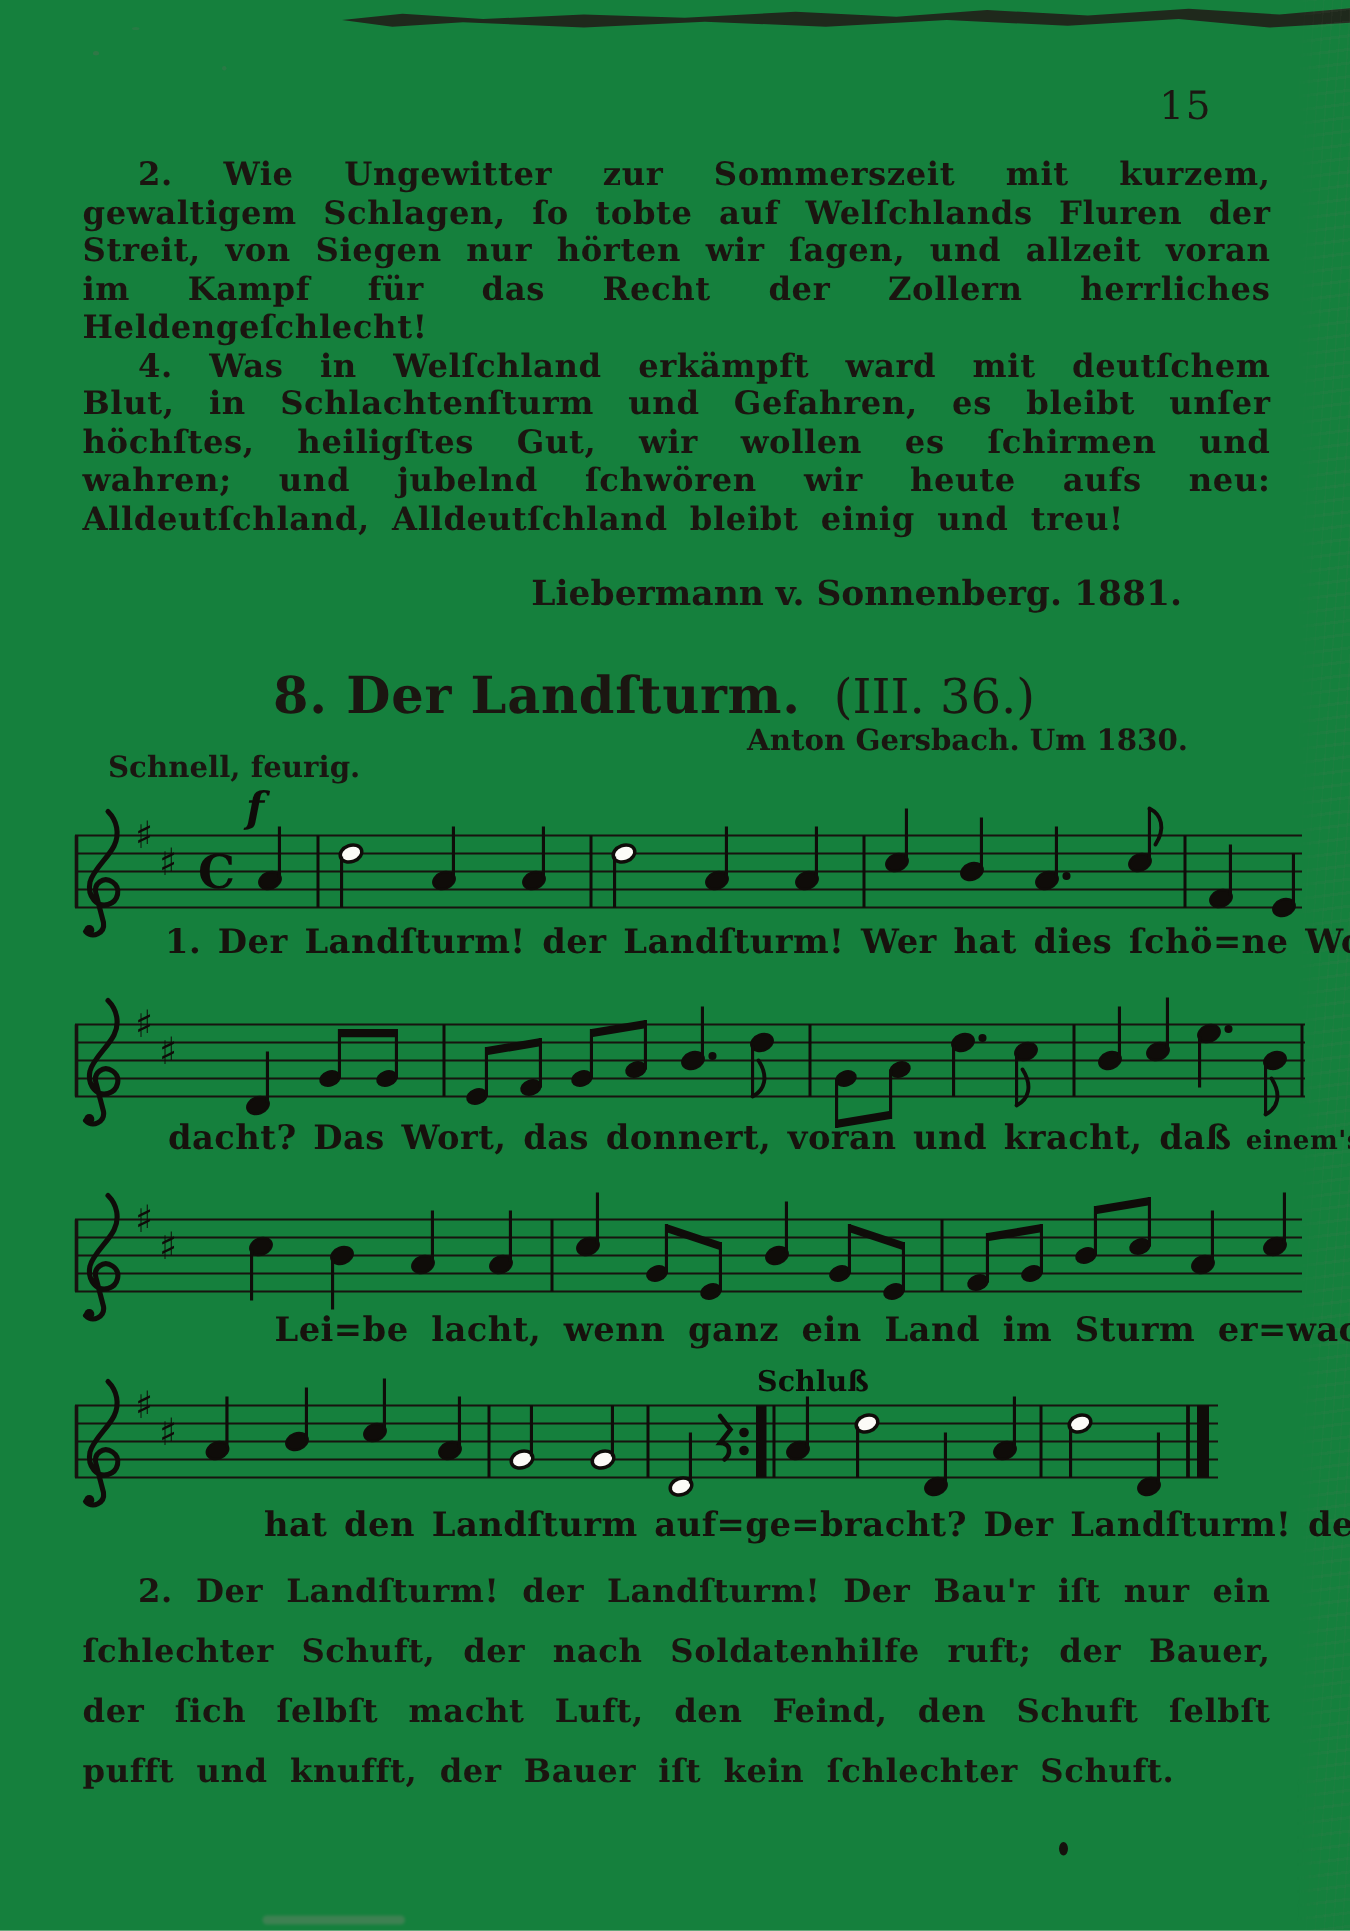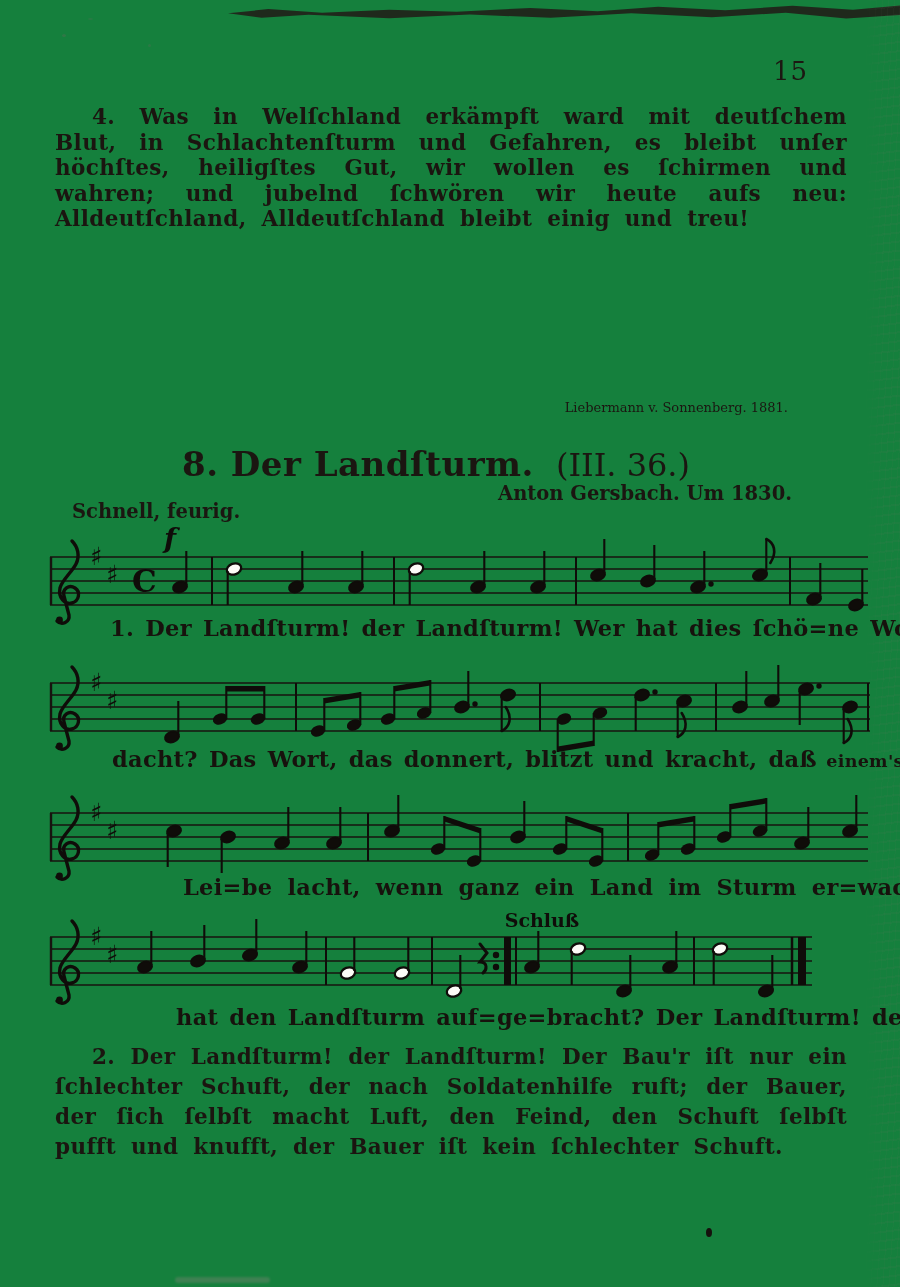--- a/index.html
+++ b/index.html
@@ -32,23 +32,23 @@
   .bottom-smudge{position:absolute;left:175px;top:1277px;width:95px;height:6px;background:#8a847a;opacity:.35;filter:blur(1px);border-radius:3px;}
   
   .page-number{position:absolute;top:56px;right:92px;font-size:26px;letter-spacing:1px;color:#1c1712;}
   .prev-verses{position:absolute;left:55px;top:104px;width:792px;}
   .para{
     margin:0;text-align:justify;text-indent:37px;
     font-weight:700;font-size:21.5px;line-height:25.5px;
     word-spacing:7px;letter-spacing:.4px;color:#1b1510;
   }
   .bottom-verses{position:absolute;left:55px;top:1042px;width:792px;}
-  .bottom-verses .para{line-height:30px;}
+  .bottom-verses .para{line-height:40px;}
   .para.tight{word-spacing:2px;letter-spacing:0;margin-top:3px;}
-  .attribution{position:absolute;top:400px;right:112px;font-size:13px;font-weight:400;}
+  .attribution{position:absolute;top:382px;right:112px;font-size:23px;font-weight:700;}
   .title-row{position:absolute;top:444px;left:0;width:900px;text-align:center;transform:translateX(-14px);white-space:nowrap;}
   .title-main{font-size:34px;font-weight:700;letter-spacing:.5px;}
   .title-catalog{font-size:32px;font-weight:400;margin-left:22px;}
   .tempo{position:absolute;top:500px;left:72px;font-size:19.5px;font-weight:700;}
   .composer{position:absolute;top:482px;right:108px;font-size:19.5px;font-weight:700;}
   
   svg.staff{position:absolute;left:50px;width:822px;height:100px;overflow:visible;}
   #staff-0{top:532px;} #staff-1{top:658px;} #staff-2{top:788px;} #staff-3{top:912px;}
   .lyric{
     position:absolute;white-space:nowrap;
@@ -67,20 +67,21 @@
 
   <div class="top-smudge"></div>
   <div class="edge-texture"></div>
   <div class="speck" style="left:62px;top:34px;width:4px;height:3px;opacity:.3;"></div>
   <div class="speck" style="left:148px;top:44px;width:3px;height:3px;opacity:.25;"></div>
   <div class="speck" style="left:88px;top:18px;width:5px;height:2px;opacity:.22;"></div>
 
   <div class="page-number">15</div>
 
   <div class="prev-verses">
+    <p class="para">2. Wie Ungewitter zur Sommerszeit mit kurzem, gewaltigem Schlagen, ſo tobte auf Welſchlands Fluren der Streit, von Siegen nur hörten wir ſagen, und allzeit voran im Kampf für das Recht der Zollern herrliches Heldengeſchlecht!</p>
     <p class="para">4. Was in Welſchland erkämpft ward mit deutſchem Blut, in Schlachtenſturm und Gefahren, es bleibt unſer höchſtes, heiligſtes Gut, wir wollen es ſchirmen und wahren; und jubelnd ſchwören wir heute aufs neu: Alldeutſchland, Alldeutſchland bleibt einig und treu!</p>
   </div>
 
   <div class="attribution">Liebermann v. Sonnenberg.  1881.</div>
 
   <div class="title-row">
     <span class="title-main">8. Der Landſturm.</span><span class="title-catalog">(III. 36.)</span>
   </div>
 
   <div class="tempo">Schnell, feurig.</div>
@@ -187,21 +188,21 @@
       <ellipse cx="722" cy="43" rx="7.4" ry="5.4" transform="rotate(-20 722 43)" fill="#0f0c09" stroke="#0f0c09" stroke-width="1.5"></ellipse>
       <line x1="728.3" y1="41" x2="728.3" y2="7" stroke="#0f0c09" stroke-width="2.1"></line>
       <ellipse cx="756" cy="31" rx="7.4" ry="5.4" transform="rotate(-20 756 31)" fill="#0f0c09" stroke="#0f0c09" stroke-width="1.5"></ellipse>
       <line x1="749.7" y1="33" x2="749.7" y2="67" stroke="#0f0c09" stroke-width="2.1"></line>
       <circle cx="769" cy="28" r="2.7" fill="#0f0c09"></circle>
       <ellipse cx="800" cy="49" rx="7.4" ry="5.4" transform="rotate(-20 800 49)" fill="#0f0c09" stroke="#0f0c09" stroke-width="1.5"></ellipse>
       <line x1="793.7" y1="51" x2="793.7" y2="85" stroke="#0f0c09" stroke-width="2.1"></line>
       <path d="M793.7,85 c8,-4 11,-13 4,-24" fill="none" stroke="#0f0c09" stroke-width="2.6" stroke-linecap="round"></path>
       <line x1="818" y1="25" x2="818" y2="73" stroke="#0f0c09" stroke-width="2"></line>
     </svg>
-  <div class="lyric" id="lyric-1"><span>dacht? Das Wort, das donnert, blitzt und kracht, daß</span><span class="small-seg"> einem's</span></div>
+  <div class="lyric" id="lyric-1"><span>dacht? Das Wort, das donnert, voran und kracht, daß</span><span class="small-seg"> einem's</span></div>
 
   <svg class="staff" id="staff-2" viewBox="0 0 822 100">
       <line x1="0" y1="25" x2="818" y2="25" stroke="#17130f" stroke-width="1.3"></line>
       <line x1="0" y1="37" x2="818" y2="37" stroke="#17130f" stroke-width="1.3"></line>
       <line x1="0" y1="49" x2="818" y2="49" stroke="#17130f" stroke-width="1.3"></line>
       <line x1="0" y1="61" x2="818" y2="61" stroke="#17130f" stroke-width="1.3"></line>
       <line x1="0" y1="73" x2="818" y2="73" stroke="#17130f" stroke-width="1.3"></line>
       <line x1="1" y1="25" x2="1" y2="73" stroke="#17130f" stroke-width="2.4"></line>
       <path d="M22,9 C28,15 30,24 26,32 C22,40 12,48 10,56 C8,66 15,73 22,71 C29,69 31,60 25,56 C19,52 12,57 14,64 L19,83 C20,90 12,94 7,89" fill="none" stroke="#0f0c09" stroke-width="3.4" stroke-linecap="round"></path>
       <circle cx="9.5" cy="88" r="3.4" fill="#0f0c09"></circle>

